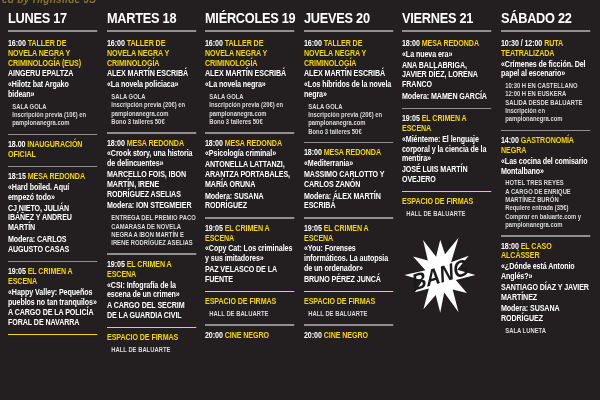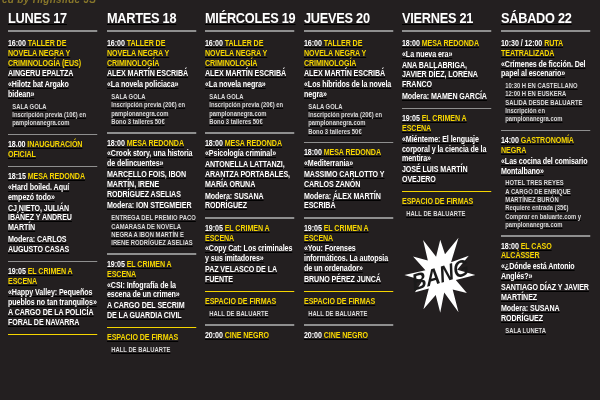--- a/index.html
+++ b/index.html
@@ -4,21 +4,21 @@
 <style>
   :root{
     --bg:#231f20; --yellow:#f5d500; --white:#ffffff; --rule:#8f8f8f; --note:#d9d9d9;
   }
   html,body{margin:0;padding:0;}
   body{width:600px;height:400px;background:var(--bg);font-family:"Liberation Sans",sans-serif;}
   .stage{position:relative;width:600px;height:400px;overflow:hidden;background:var(--bg);}
   .watermark{position:absolute;top:-6px;left:2px;font-size:10px;font-style:italic;font-weight:bold;
     color:#87762a;letter-spacing:.3px;white-space:nowrap;}
   .grid{position:absolute;top:6px;left:8px;width:592px;display:grid;grid-template-columns:repeat(6,98.6px);}
-  .col{padding-right:10px;overflow:visible;text-decoration:underline;}
+  .col{padding-right:10px;overflow:visible;}
   .col-inner{width:118%;transform:scaleX(.85);transform-origin:0 0;color:var(--white);font-weight:bold;}
   .day{font-size:15px;line-height:16px;letter-spacing:-.3px;margin:4px 0 4px;white-space:nowrap;}
   .day-rule{height:2px;background:var(--rule);margin:0 0 7px 0;}
   .rule{height:1.5px;margin:6px 0 5px;}
   .rule.gray{background:var(--rule);}
   .rule.yellow{background:var(--yellow);}
   .event{margin:0;}
   .head{font-size:8.4px;line-height:9.8px;letter-spacing:-.1px;}
   .time{color:var(--white);}
   .cat{color:var(--yellow);}

